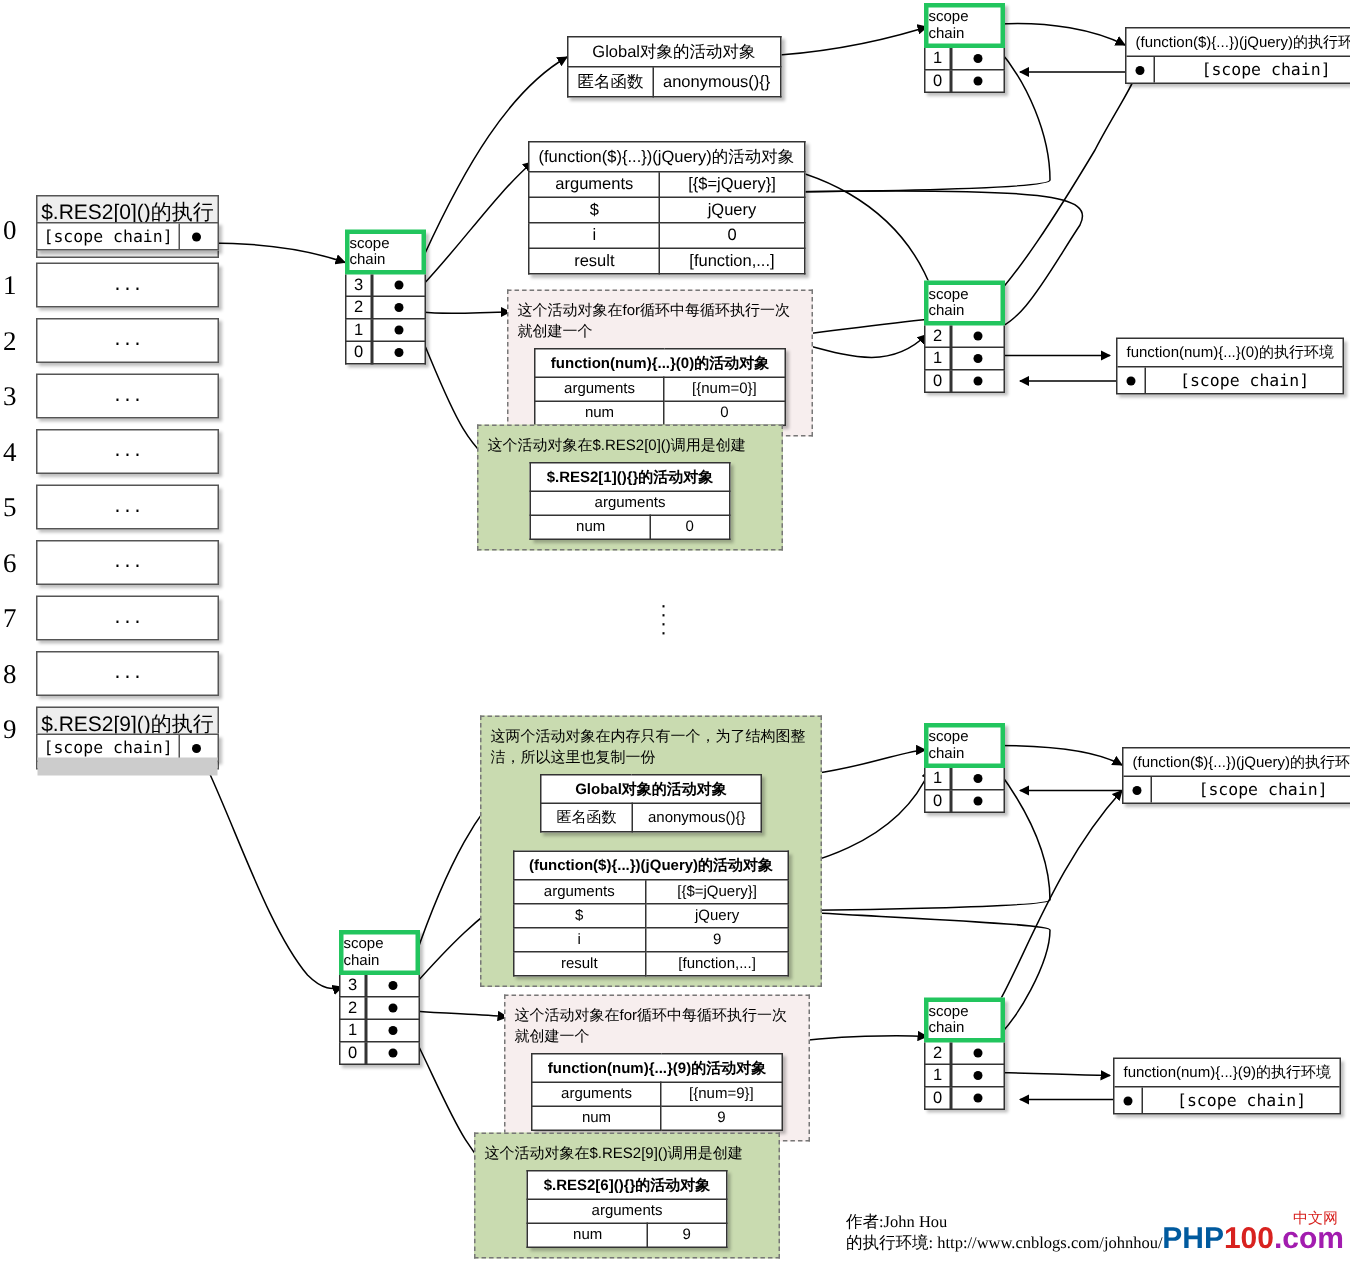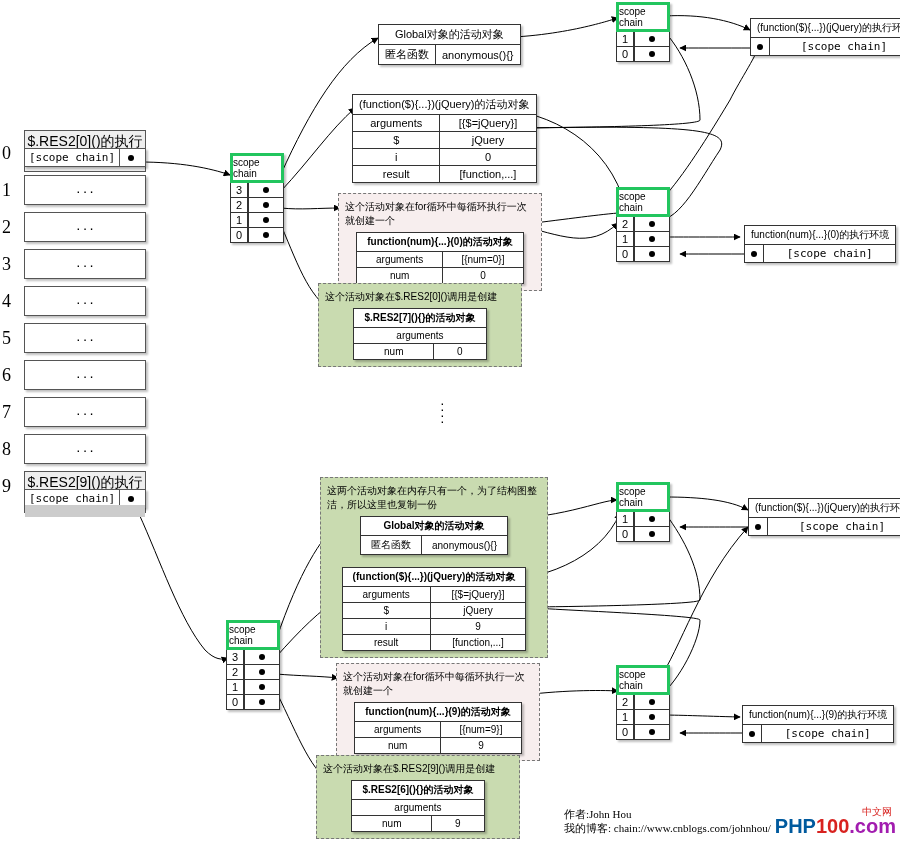--- a/index.html
+++ b/index.html
@@ -205,21 +205,21 @@
           </tr>
   </tbody>
       </table>
 </div>
 
 <div class="callout green" style="top:283px;left:318px;width:190px">
   <div class="note">这个活动对象在$.RES2[0]()调用是创建</div>
   <table class="innertbl shadow">
     <tbody>
           <tr>
-            <th colspan="2">$.RES2[7](){}的活动对象</th>
+            <th colspan="2">$.RES2[1](){}的活动对象</th>
           </tr>
     <tr>
             <td colspan="2">arguments</td>
           </tr>
     <tr>
             <td>num</td>
             <td>0</td>
           </tr>
   </tbody>
       </table>
@@ -440,19 +440,19 @@
   <div class="hd">function(num){...}(9)的执行环境</div>
   <div class="body">
         <div>
           <span class="dot"></span>
         </div>
         <div>[scope chain]</div>
       </div>
 </div>
 
 <div class="author" style="top:807px;left:564px">作者:John Hou</div>
-<div class="author" style="top:821px;left:564px">我的博客: chain://www.cnblogs.com/johnhou/</div>
+<div class="author" style="top:821px;left:564px">的执行环境: http://www.cnblogs.com/johnhou/</div>
 <div class="brandsub" style="top:805px;right:8px">中文网</div>
 <div class="brand" style="top:815px;right:4px">
   <span class="p">PHP</span><span class="num">100</span><span class="com">.com</span>
 </div>
 
 </div>
 
 </body></html>

